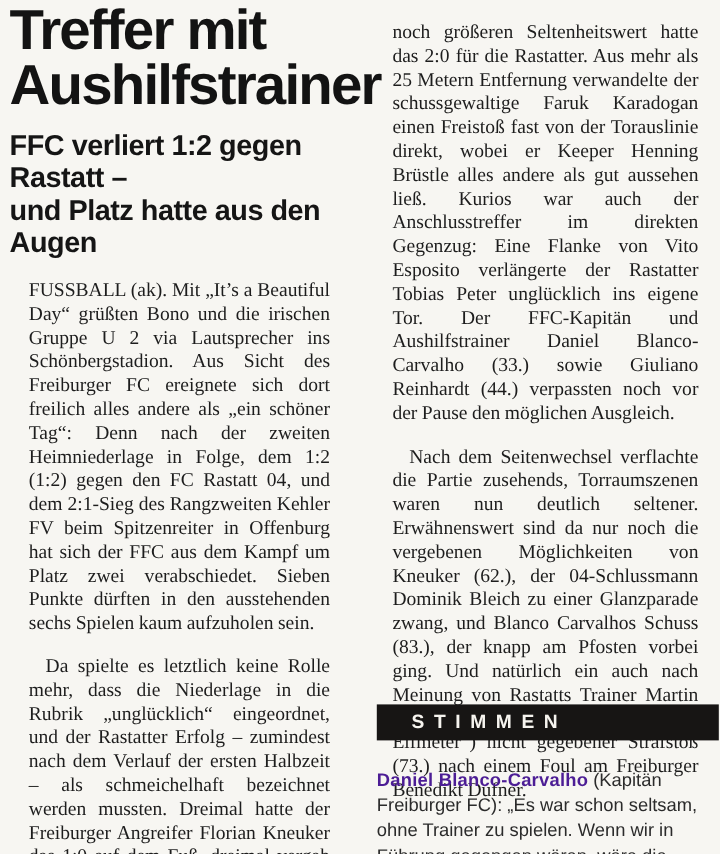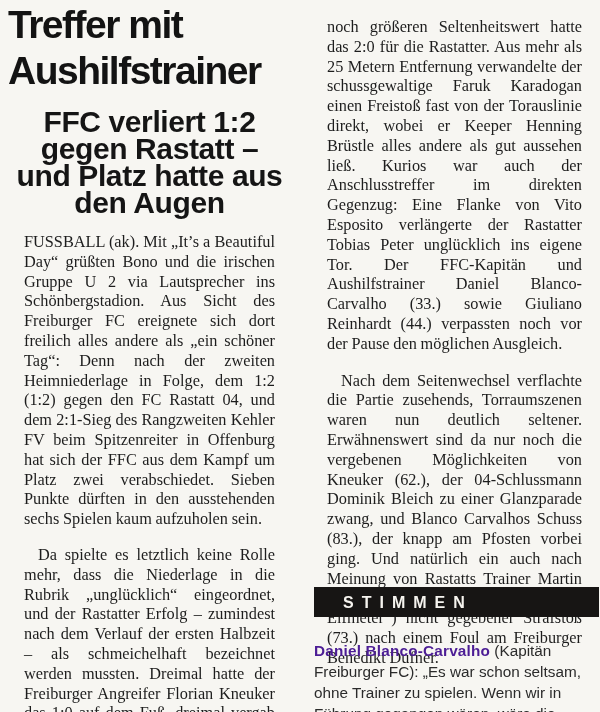--- a/index.html
+++ b/index.html
@@ -27,35 +27,34 @@
     position: absolute;
     left: 311px;
     top: 0;
     width: 287px;
     height: 712px;
   }
   .headline {
     margin: 0 0 14px 0;
     font-family: "Liberation Sans", sans-serif;
     font-weight: 700;
-    font-size: 39px;
+    font-size: 47px;
     line-height: 46px;
     letter-spacing: -1.5px;
     color: #131313;
   }
   .headline .line { display: block; }
   .subheadline {
     margin: 0 0 14px 0;
     font-family: "Liberation Sans", sans-serif;
     font-weight: 700;
-    font-size: 30px;
+    font-size: 24px;
     line-height: 27px;
     letter-spacing: -0.4px;
     color: #151515;
-    text-align: center;
   }
   .subheadline .line { display: block; }
   .body-text {
     margin: 16px;
     font-family: "Liberation Serif", serif;
     font-size: 16.3px;
     line-height: 19.8px;
     text-align: justify;
     hyphens: auto;
     -webkit-hyphens: auto;

